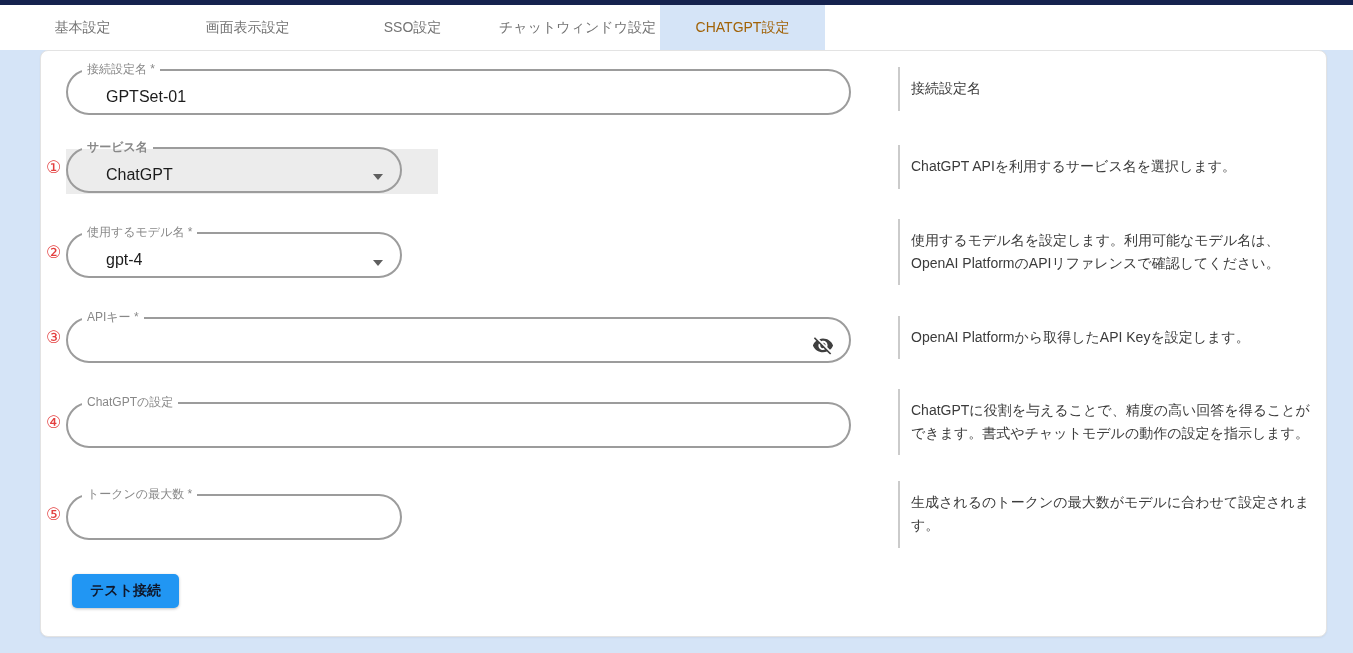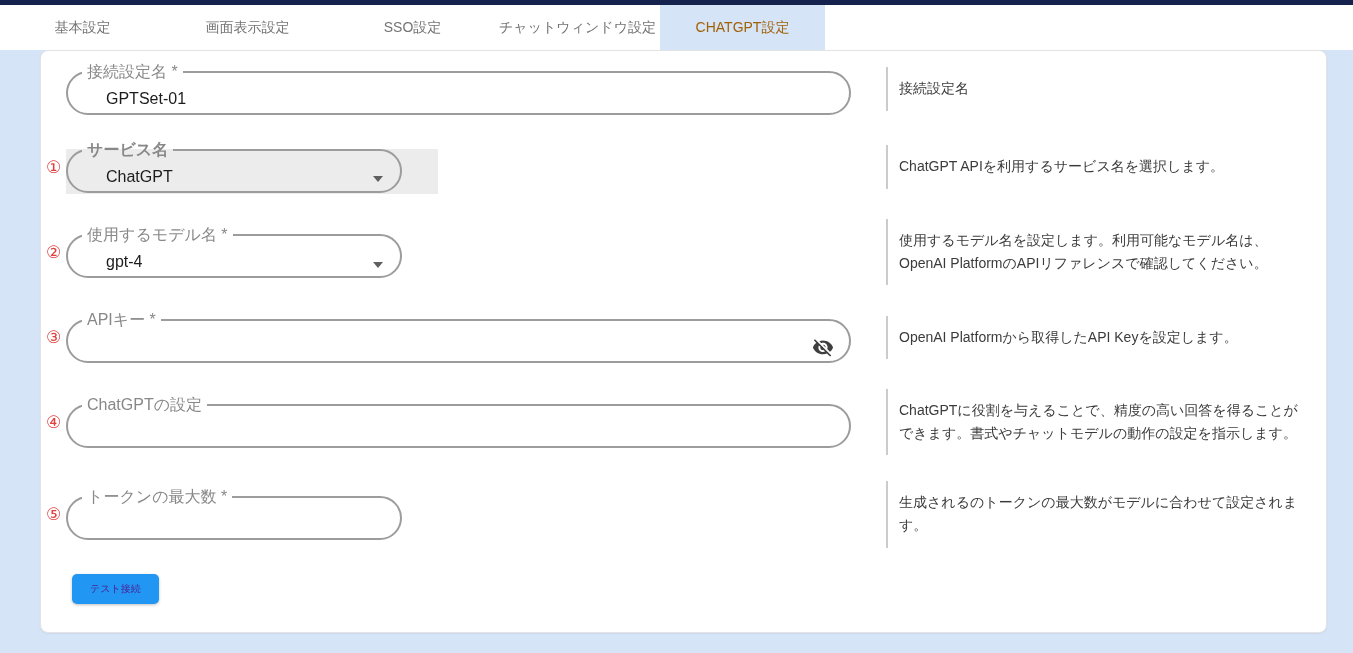--- a/index.html
+++ b/index.html
@@ -21,26 +21,26 @@
   .card { margin-left:40px; width:1287px; background:#ffffff; border:1px solid #e3e3e3;
     border-radius:8px; box-shadow:0 1px 2px rgba(0,0,0,0.05); padding:12px 0 28px 0; }
 
   
   .row { display:flex; align-items:center; margin-bottom:26px; }
   .row:last-child { margin-bottom:0; }
   .marker { width:25px; flex:0 0 25px; text-align:center; color:#e33e3e; font-size:17px;
     line-height:1; }
   .fzone { width:820px; flex:0 0 820px; position:relative; }
   .help { flex:1; border-left:2px solid #cbcbcb; padding:10px 16px 10px 11px;
-    font-size:14px; line-height:1.65; color:#3b3b3b; align-self:center; }
+    font-size:14px; line-height:1.65; color:#3b3b3b; align-self:center;margin-left:12px; }
 
   
   fieldset.fld { position:relative; border:2px solid #9c9c9c; border-radius:23px;
     height:52px; background:transparent; }
-  fieldset.fld legend { font-size:16px; color:#888888; padding:0 5px; margin-left:14px;
+  fieldset.fld legend { font-size:12px; color:#888888; padding:0 5px; margin-left:14px;
     line-height:1.1; white-space:nowrap; }
   fieldset.fld .val, fieldset.fld input { position:absolute; left:2px; right:2px; top:10px; bottom:2px;
     border:none; outline:none; background:transparent; font-size:16px; color:#1c1c1c;
     padding:0 40px 4px 18px; display:flex; align-items:center;
     font-family:"Liberation Sans","DejaVu Sans",sans-serif; width:calc(100% - 4px);margin-left:18px; }
   fieldset.fld input { padding-top:0; }
   .wide { width:785px; }
   .narrow { width:336px; }
   .rect { border-radius:10px; height:49px; }
   .rect legend { margin-left:10px; }
@@ -55,22 +55,22 @@
     border-left:5px solid transparent; border-right:5px solid transparent;
     border-top:6px solid #5f5f5f; }
 
   .eye-btn { position:absolute; right:14px; top:50%; transform:translateY(-40%);
     width:24px; height:24px; cursor:pointer; background:transparent; border:none;
     display:flex; align-items:center; justify-content:center; }
   .eye-btn svg { fill:#3f3f3f; }
 
   
   .btn-row { margin-top:2px; }
-  .test-btn { margin-left:31px; background:#2196f3; color:#4c1d95; border:none;
-    border-radius:5px; padding:8px 18px; font-size:10px; font-weight:normal; cursor:pointer;
+  .test-btn { margin-left:31px; background:#2196f3; color:#0f172a; border:none;
+    border-radius:5px; padding:8px 18px; font-size:14px; font-weight:bold; cursor:pointer;
     box-shadow:0 1px 3px rgba(0,0,0,0.25);
     font-family:"Liberation Sans","DejaVu Sans",sans-serif; }
 </style>
 </head>
 <body>
 
 <div class="topbar"></div>
 
 <div class="tabbar">
   <div class="tab">基本設定</div>

